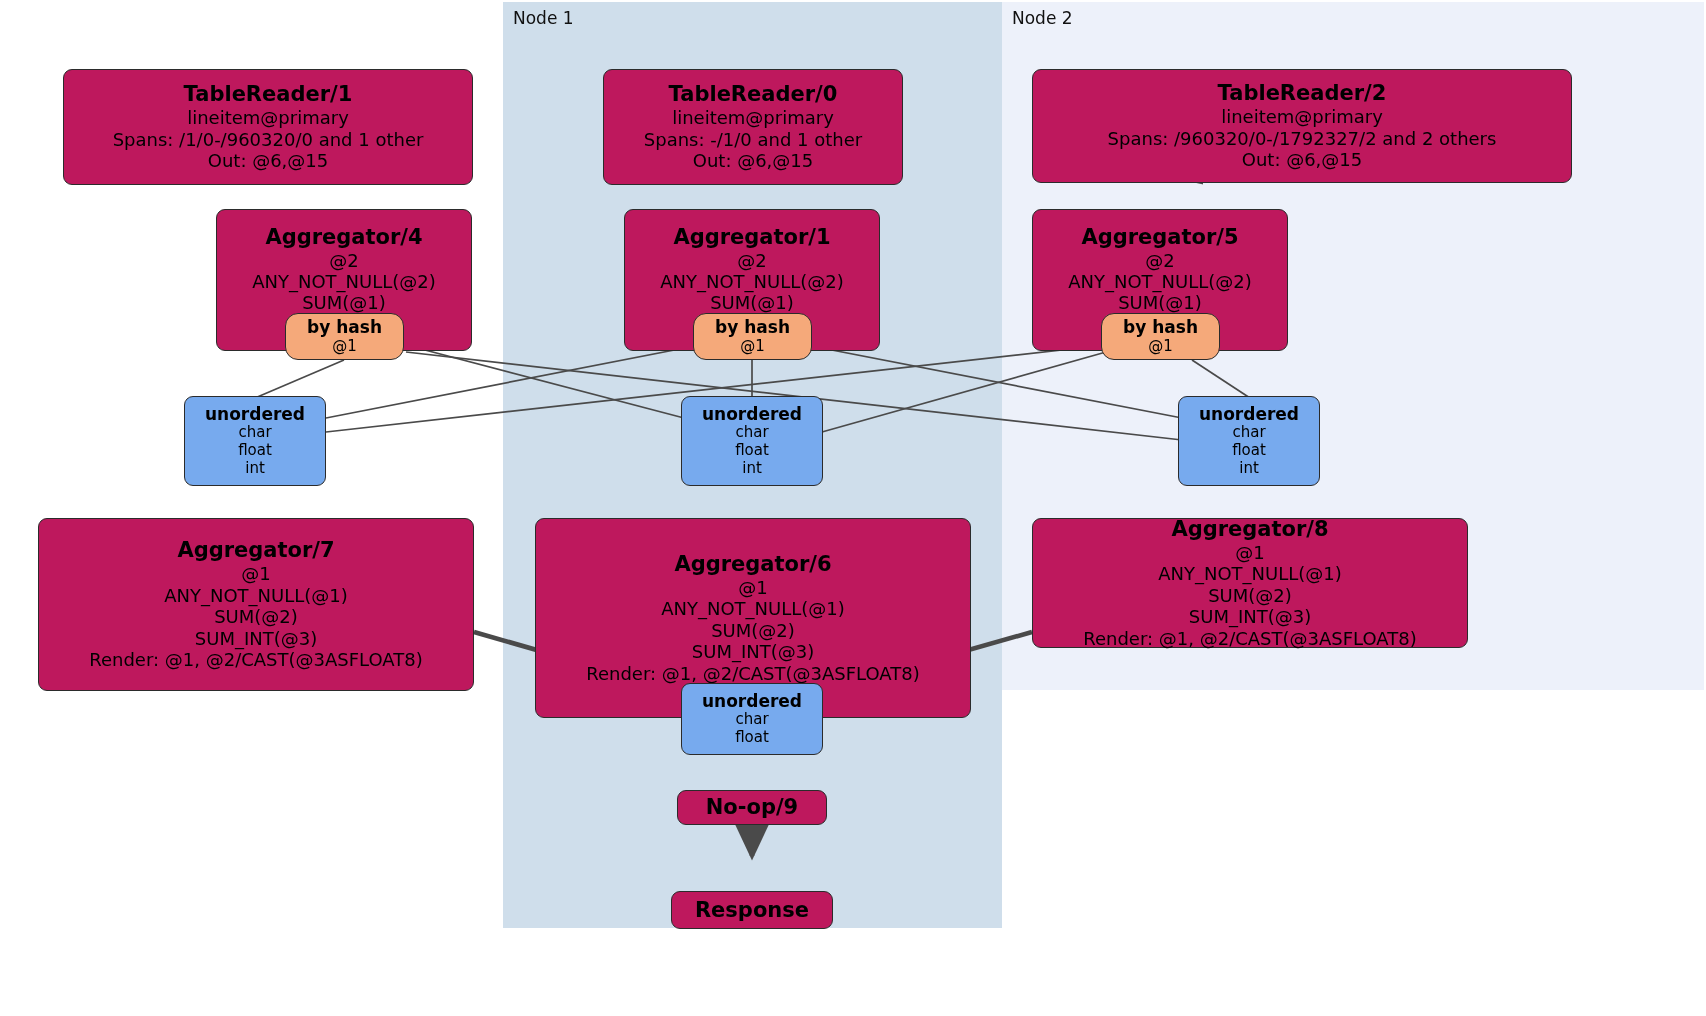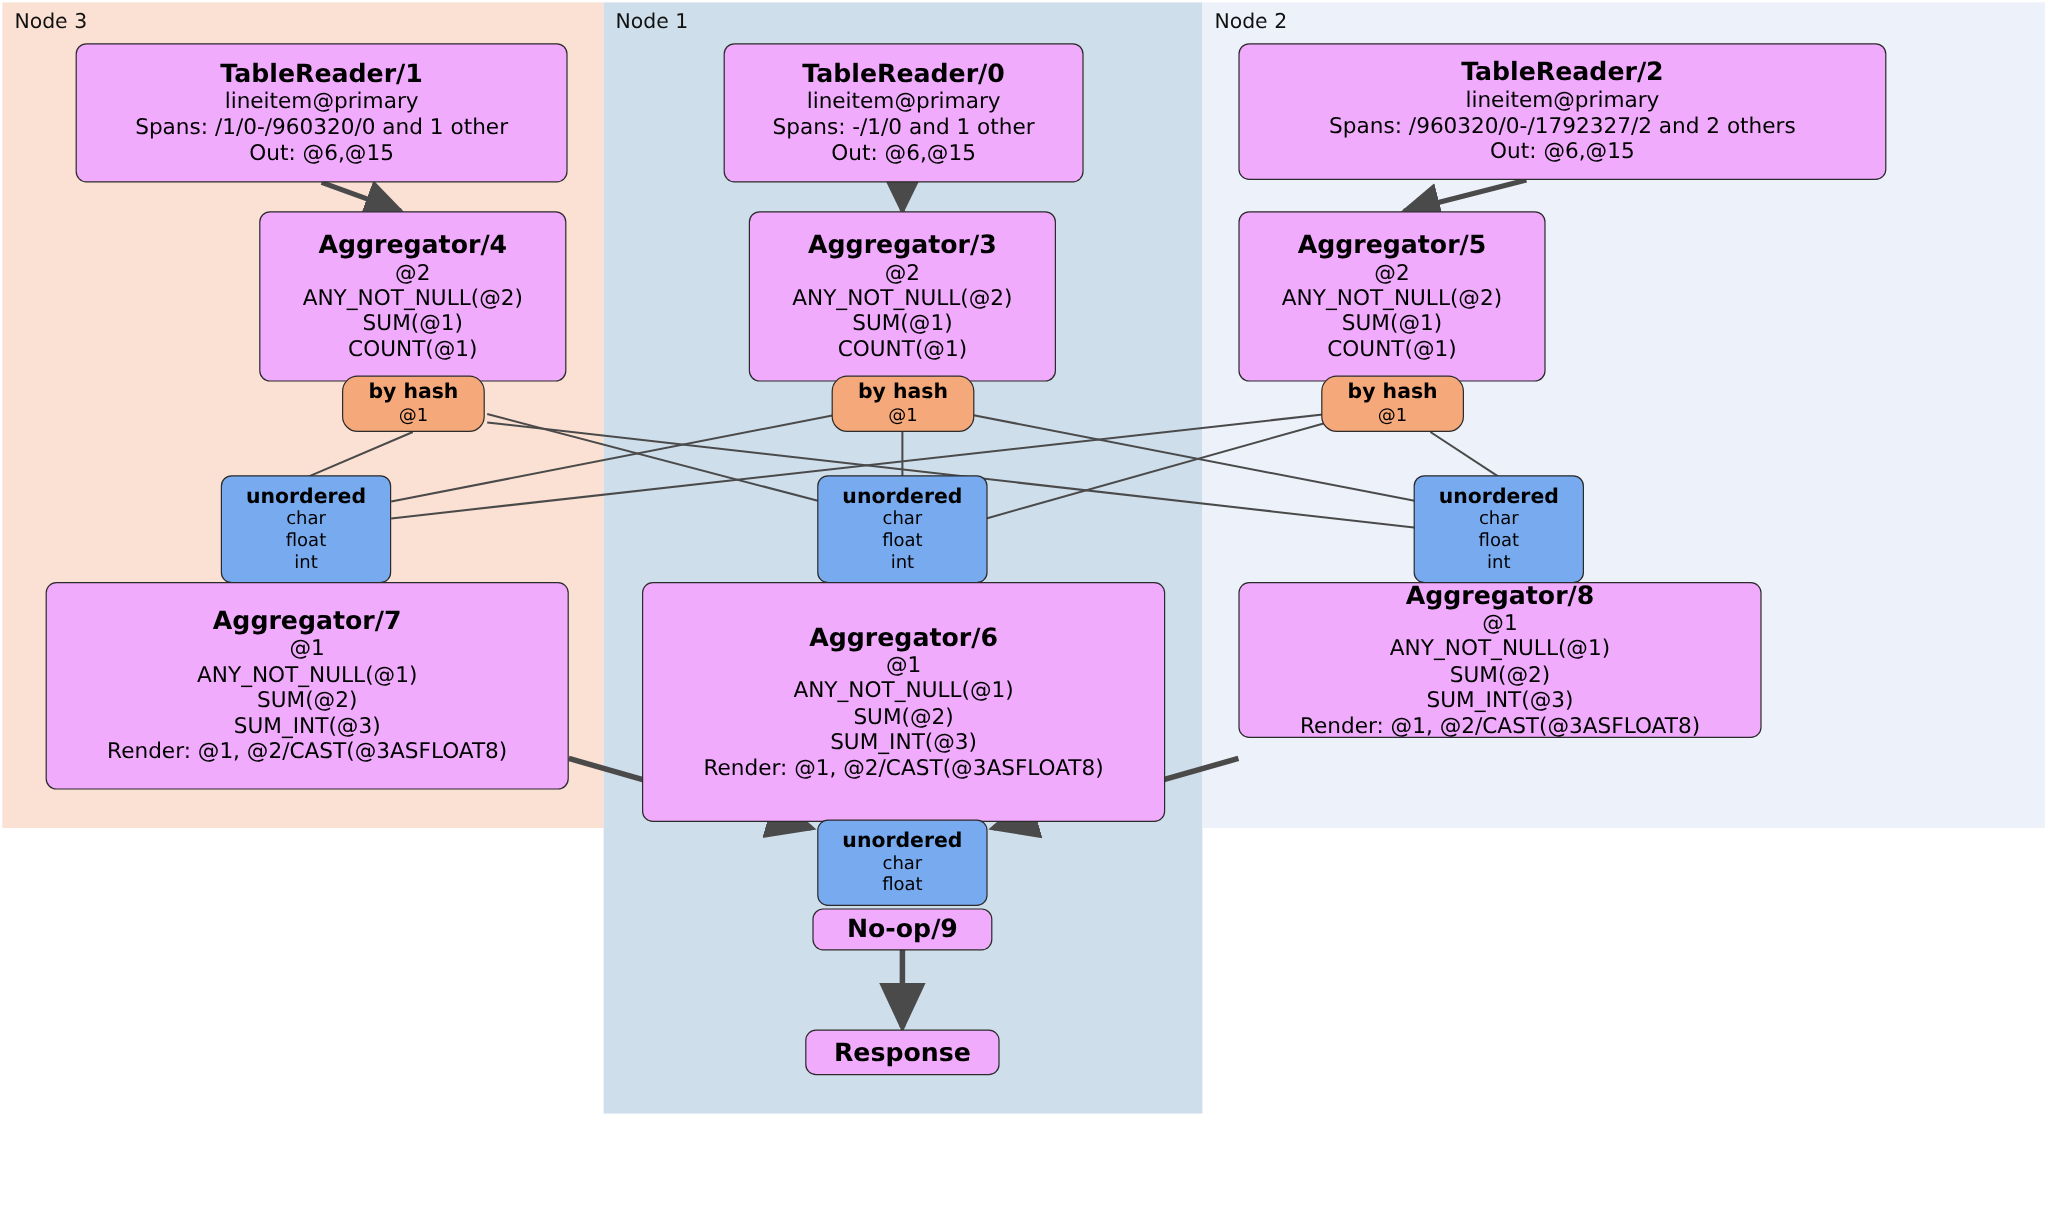--- a/index.html
+++ b/index.html
@@ -14,36 +14,33 @@
 
   
   svg.edges{position:absolute;left:0;top:0;width:1706px;height:1016px;
             overflow:visible;pointer-events:none;}
 
   
   .box{position:absolute;box-sizing:border-box;border:1.6px solid #2b2b2b;
        border-radius:9px;display:flex;flex-direction:column;
        align-items:center;justify-content:center;text-align:center;
        line-height:1.19;}
-  .proc{background:#f0abfc;}
+  .proc{background:#be185d;margin-top:33px;}
   .router{background:#f5a97a;border-radius:13px;}
   .stream{background:#77aaee;}
   .ttl{font-weight:bold;font-size:21px;color:#000;white-space:nowrap;}
   .ttl-sm{font-weight:bold;font-size:17px;color:#000;white-space:nowrap;}
   .det{font-size:18px;color:#000;white-space:nowrap;}
   .det-sm{font-size:15px;color:#000;white-space:nowrap;}
 </style>
 </head>
 <body>
 
 <div id="stage">
 
-  <div class="panel" style="left:2px;top:2px;width:501px;height:688px;background:#fbe1d3;">
-    <span class="panel-label">Node 3</span>
-  </div>
   <div class="panel" style="left:503px;top:2px;width:499px;height:926px;background:#cfdeeb;">
     <span class="panel-label">Node 1</span>
   </div>
   <div class="panel" style="left:1002px;top:2px;width:702px;height:688px;background:#edf1fa;">
     <span class="panel-label">Node 2</span>
   </div>
 
   <svg class="edges" viewBox="0 0 1706 1016">
     <defs>
       <marker id="ah" markerWidth="9" markerHeight="9" refX="7.2" refY="4.5" orient="auto" markerUnits="strokeWidth">
@@ -102,21 +99,21 @@
 
   <div class="box proc" style="left:216px;top:176px;width:256px;height:142px;">
     <div class="ttl">Aggregator/4</div>
     <div class="det">@2</div>
     <div class="det">ANY_NOT_NULL(@2)</div>
     <div class="det">SUM(@1)</div>
     <div class="det">COUNT(@1)</div>
   </div>
 
   <div class="box proc" style="left:624px;top:176px;width:256px;height:142px;">
-    <div class="ttl">Aggregator/3</div>
+    <div class="ttl">Aggregator/1</div>
     <div class="det">@2</div>
     <div class="det">ANY_NOT_NULL(@2)</div>
     <div class="det">SUM(@1)</div>
     <div class="det">COUNT(@1)</div>
   </div>
 
   <div class="box proc" style="left:1032px;top:176px;width:256px;height:142px;">
     <div class="ttl">Aggregator/5</div>
     <div class="det">@2</div>
     <div class="det">ANY_NOT_NULL(@2)</div>

